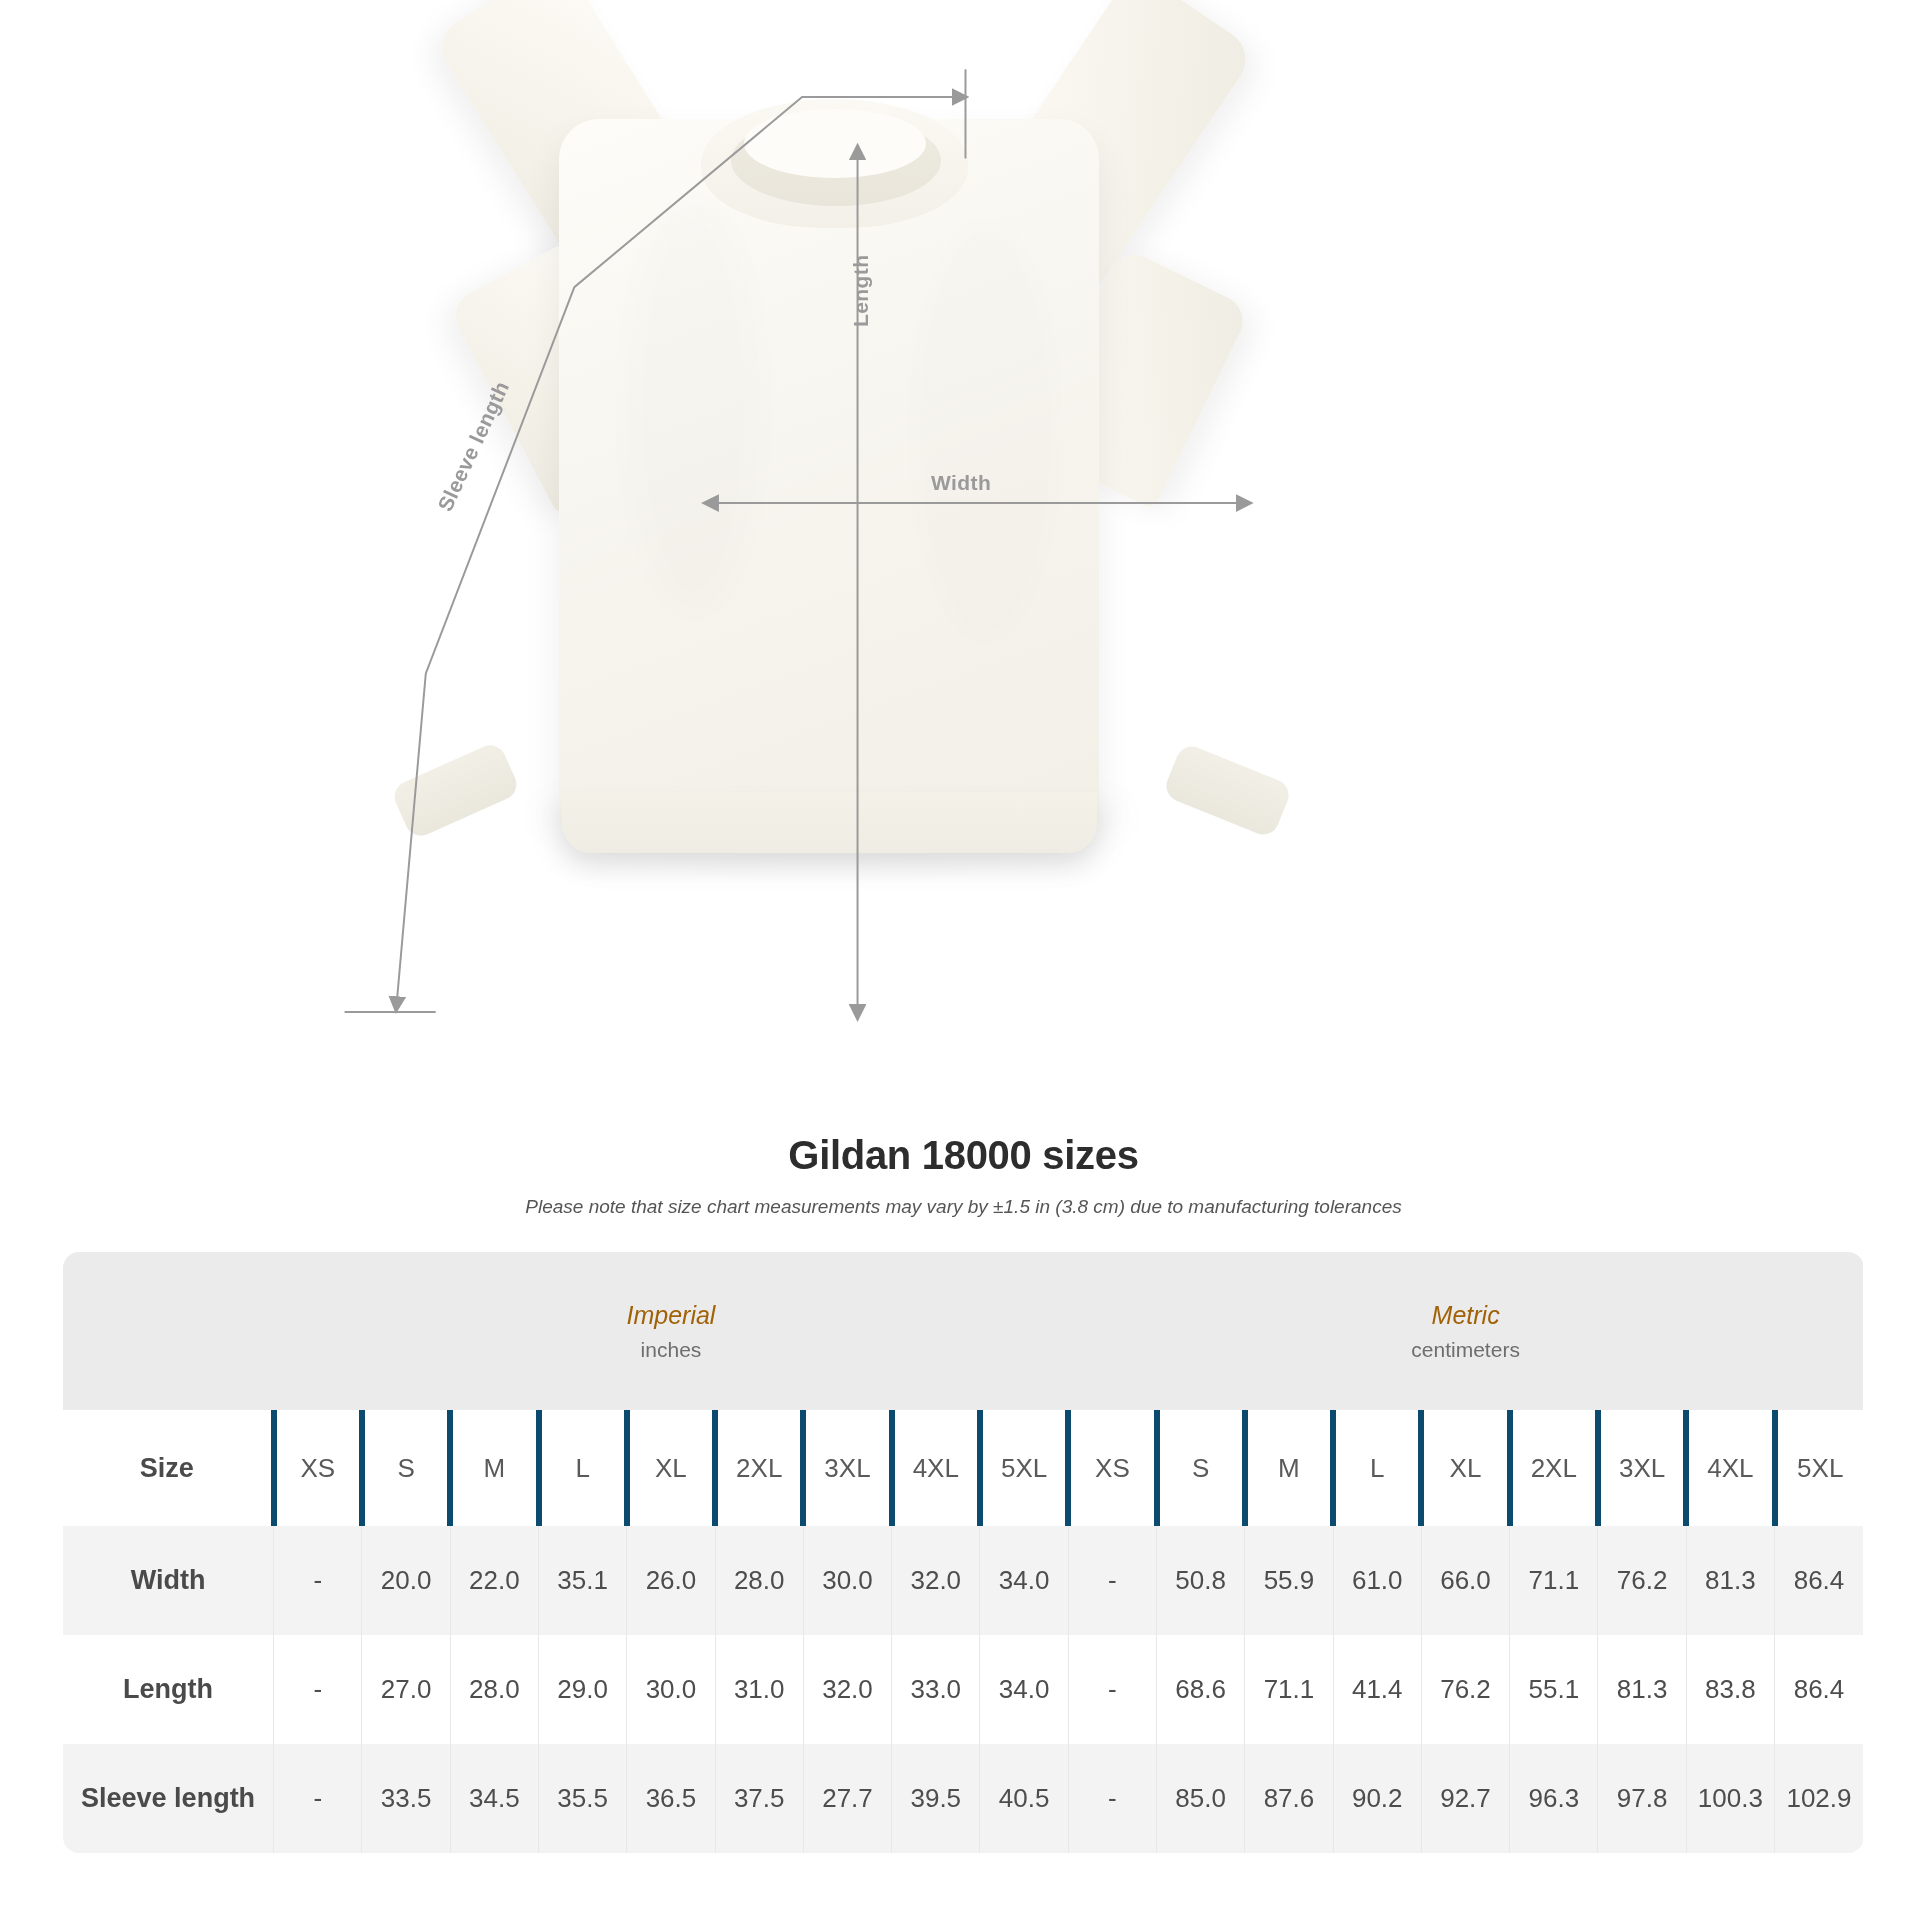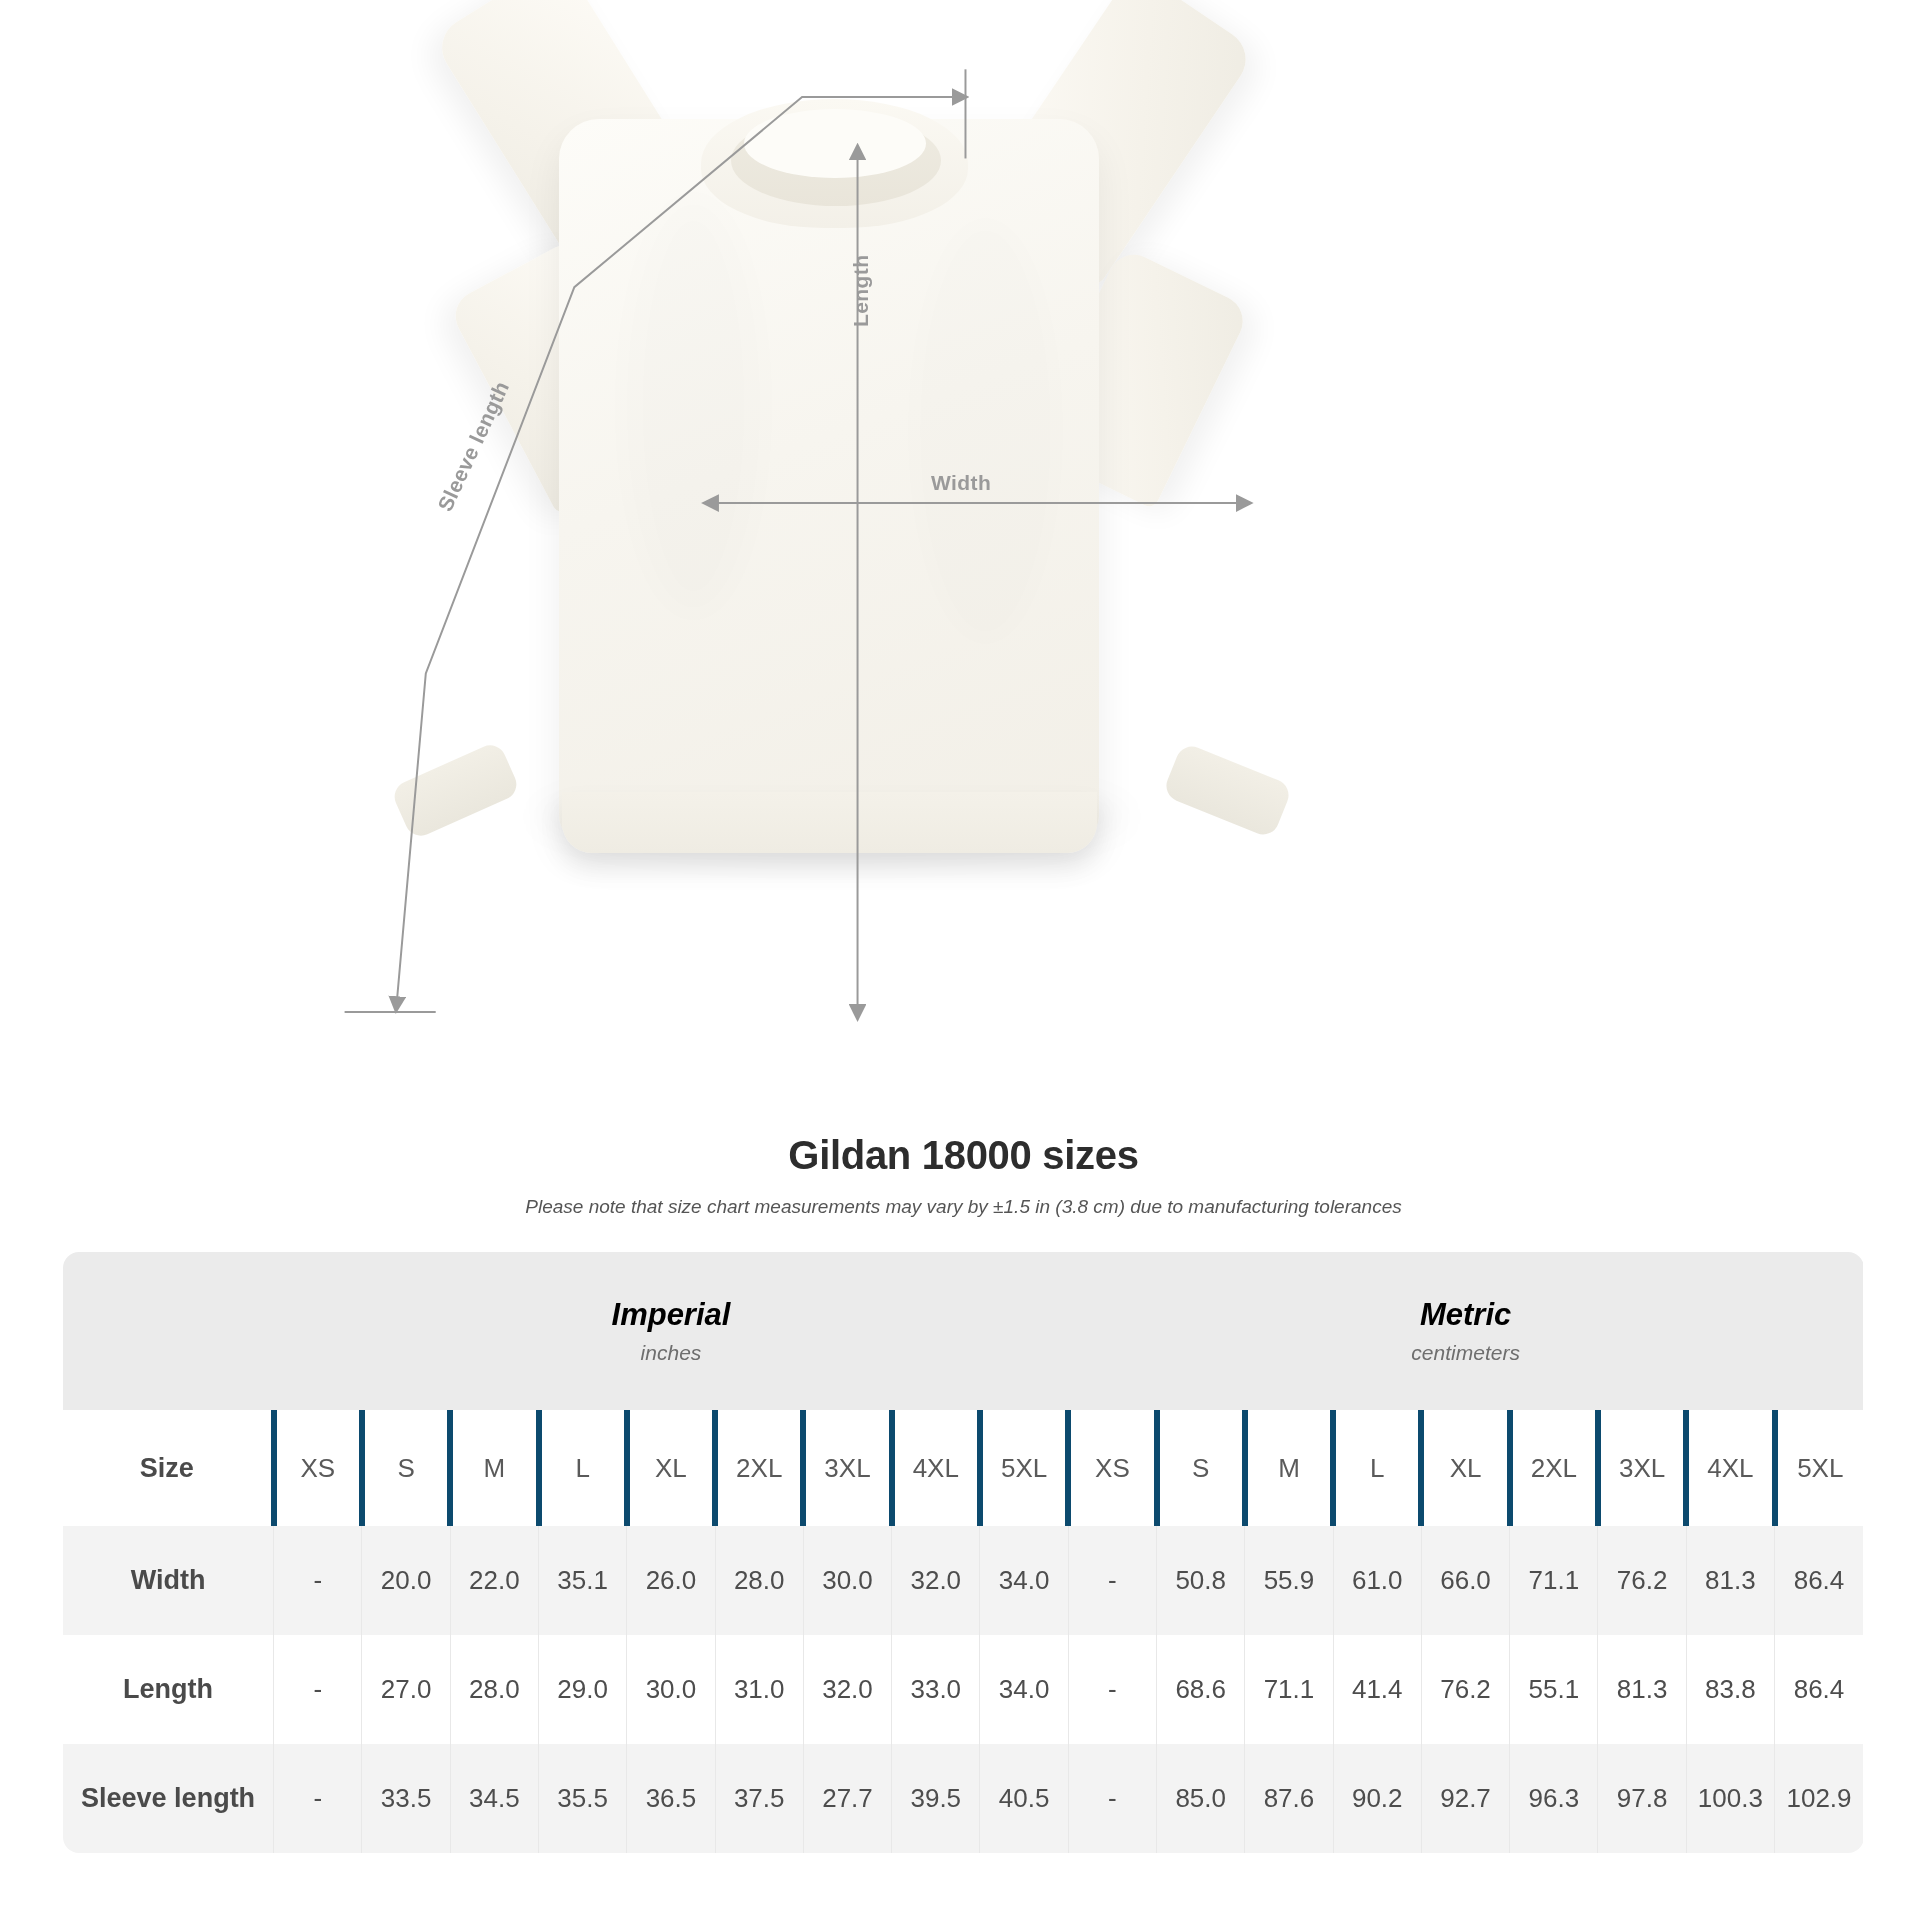--- a/index.html
+++ b/index.html
@@ -216,28 +216,27 @@
     text-align: center;
     vertical-align: middle;
     font-weight: normal;
   }
   .unit-row td {
     background: #ebebeb;
     height: 158px;
     padding: 0;
   }
   .unit-name {
-    font-size: 31px;
+    font-size: 25px;
     font-style: italic;
-    font-weight: bold;
-    color: #000000;
+    font-weight: normal;
+    color: #a16207;
   }
   .unit-sub {
     font-size: 21px;
-    font-style: italic;
     color: #6e6e6e;
     margin-top: 8px;
   }
   .head-row td {
     height: 114px;
     font-size: 26px;
     color: #5a5a5a;
     background: #ffffff;
     border-right: 6px solid #0c4a6e;
   }

